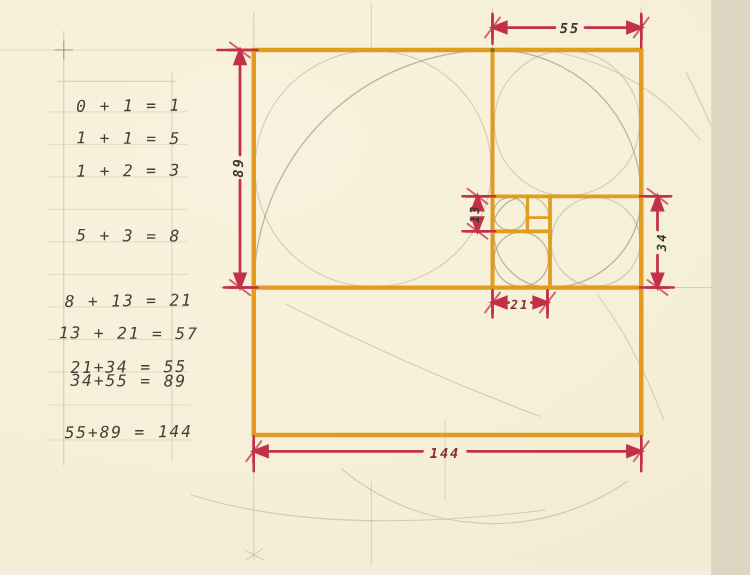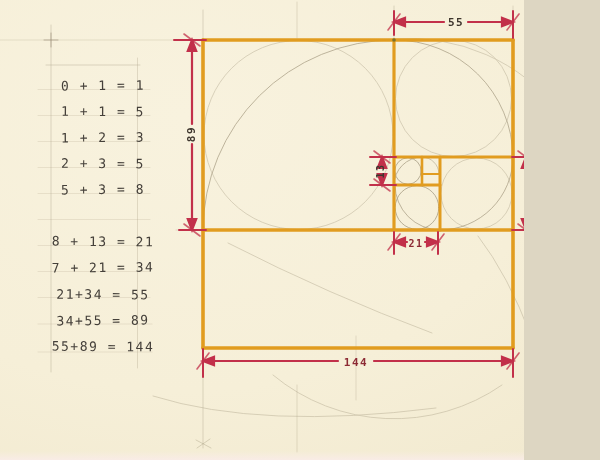--- a/index.html
+++ b/index.html
@@ -1,19 +1,20 @@
 <!DOCTYPE html>
 <html><head>
 <meta charset="utf-8">
 <style>
   html,body{margin:0;padding:0;background:#ddd6c2;}
   .stage{
-    position:relative;width:524px;height:460px;overflow:hidden;
+    position:relative;width:569px;height:460px;overflow:hidden;
     background:radial-gradient(140% 120% at 35% 25%, #f8f2de 0%, #f6efd8 50%, #efe6ca 100%);
     font-family:"DejaVu Sans Mono",monospace;
+    font-style:italic;
   }
   .stage::after{
     content:"";position:absolute;left:0;right:0;bottom:0;height:9px;pointer-events:none;
     background:linear-gradient(to top, rgba(249,236,231,.95), rgba(249,236,231,0));
   }
   svg{position:absolute;left:0;top:0;}
   .equations{position:absolute;left:0;top:0;width:600px;height:460px;pointer-events:none;padding-left:45px;}
   .eq{
     position:absolute;left:40px;width:126px;height:20px;line-height:20px;text-align:center;
     font-size:13px;letter-spacing:1.5px;color:#45403a;white-space:nowrap;
@@ -160,22 +161,21 @@
       <text class="dl dark sm" transform="translate(529 193.5) rotate(-90)" x="0" y="3.5">34</text>
       <text class="dl red sm" x="416" y="247">21</text>
       <text class="dl red" x="356" y="366">144</text>
     </g>
   </svg>
 
   <div class="equations">
     <div class="eq" style="top:76px">0 + 1 = 1</div>
     <div class="eq" style="top:102px">1 + 1 = 5</div>
     <div class="eq" style="top:128px">1 + 2 = 3</div>
-    <div class="eq" style="top:154px">2 + 3 = 5</div>
     <div class="eq" style="top:180px">5 + 3 = 8</div>
     <div class="eq" style="top:232px">8 + 13 = 21</div>
-    <div class="eq" style="top:258px">7 + 21 = 34</div>
+    <div class="eq" style="top:258px">13 + 21 = 57</div>
     <div class="eq" style="top:285px">21+34 = 55</div>
-    <div class="eq" style="top:311px">34+55 = 89</div>
+    <div class="eq" style="top:296px">34+55 = 89</div>
     <div class="eq" style="top:337px">55+89 = 144</div>
   </div>
 
 </div>
 
 </body></html>

